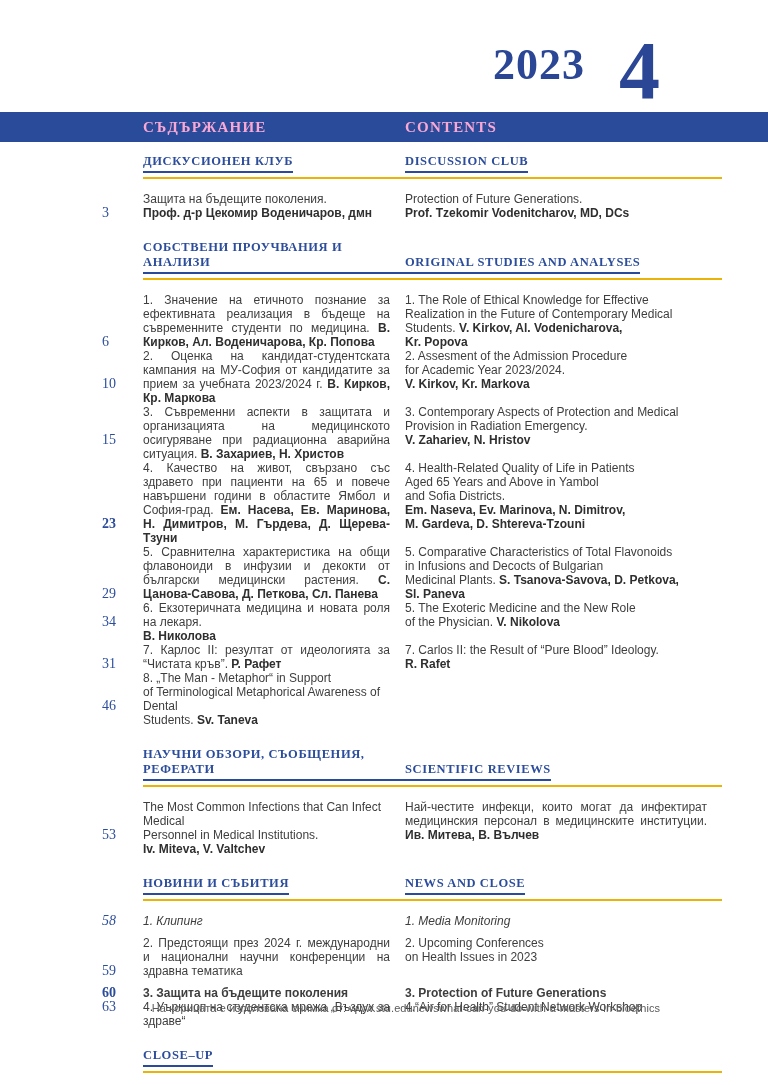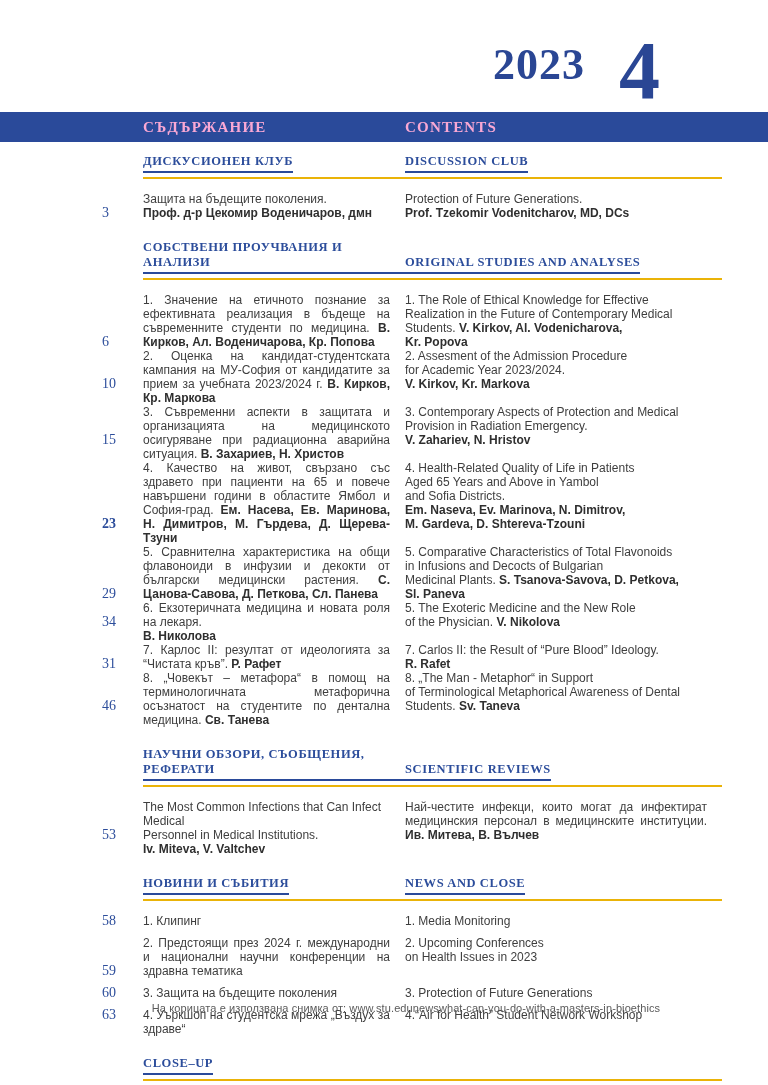--- a/index.html
+++ b/index.html
@@ -137,21 +137,20 @@
 
   <div class="entry">
     <div class="pnum" style="padding-top: 14px;">31</div>
     <p class="cell cell-bg"><span>7. Карлос II: резултат от идеологията за “Чистата кръв”. </span><span class="seg-bold">Р. Рафет</span></p>
     <p class="cell cell-en"><span>7. Carlos II: the Result of “Pure Blood” Ideology.
 </span><span class="seg-bold">R. Rafet</span></p>
   </div>
 
   <div class="entry">
     <div class="pnum" style="padding-top: 28px;">46</div>
-    <p class="cell cell-bg"><span>8. „Човекът – метафора“ в помощ на терминологичната метафорична осъзнатост на студентите по дентална медицина. </span><span class="seg-bold">Св. Танева</span></p>
     <p class="cell cell-en"><span>8. „The Man - Metaphor“ in Support
 of Terminological Metaphorical Awareness of Dental
 Students. </span><span class="seg-bold">Sv. Taneva</span></p>
   </div>
 </div>
   </section>
 
   <section class="section">
     <div class="section-head">
       <div class="sh"><span>НАУЧНИ ОБЗОРИ, СЪОБЩЕНИЯ, РЕФЕРАТИ</span></div>
@@ -167,34 +166,34 @@
   </div>
 </div>
   </section>
 
   <section class="section">
     <div class="section-head">
       <div class="sh"><span>НОВИНИ И СЪБИТИЯ</span></div>
       <div class="sh"><span>NEWS AND CLOSE</span></div>
     </div>
     <div class="entries">
-  <div class="entry" style="margin-bottom: 8px;">
+  <div class="entry" style="margin-bottom: 8px; font-style: italic;">
     <div class="pnum" style="padding-top: 0px;">58</div>
     <p class="cell cell-bg"><span>1. Клипинг</span></p>
     <p class="cell cell-en"><span>1. Media Monitoring</span></p>
   </div>
 
   <div class="entry" style="margin-bottom: 8px;">
     <div class="pnum" style="padding-top: 28px;">59</div>
     <p class="cell cell-bg"><span>2. Предстоящи през 2024 г. международни и национални научни конференции на здравна тематика</span></p>
     <p class="cell cell-en"><span>2. Upcoming Conferences
 on Health Issues in 2023</span></p>
   </div>
 
-  <div class="entry" style="margin-bottom: 8px;">
+  <div class="entry" style=" font-weight: bold;">
     <div class="pnum" style="padding-top: 0px;">60</div>
     <p class="cell cell-bg"><span>3. Защита на бъдещите поколения</span></p>
     <p class="cell cell-en"><span>3. Protection of Future Generations</span></p>
   </div>
 
   <div class="entry">
     <div class="pnum" style="padding-top: 0px;">63</div>
     <p class="cell cell-bg"><span>4. Уъркшоп на студентска мрежа „Въздух за здраве“</span></p>
     <p class="cell cell-en"><span>4.“Air for Health” Student Network Workshop</span></p>
   </div>

